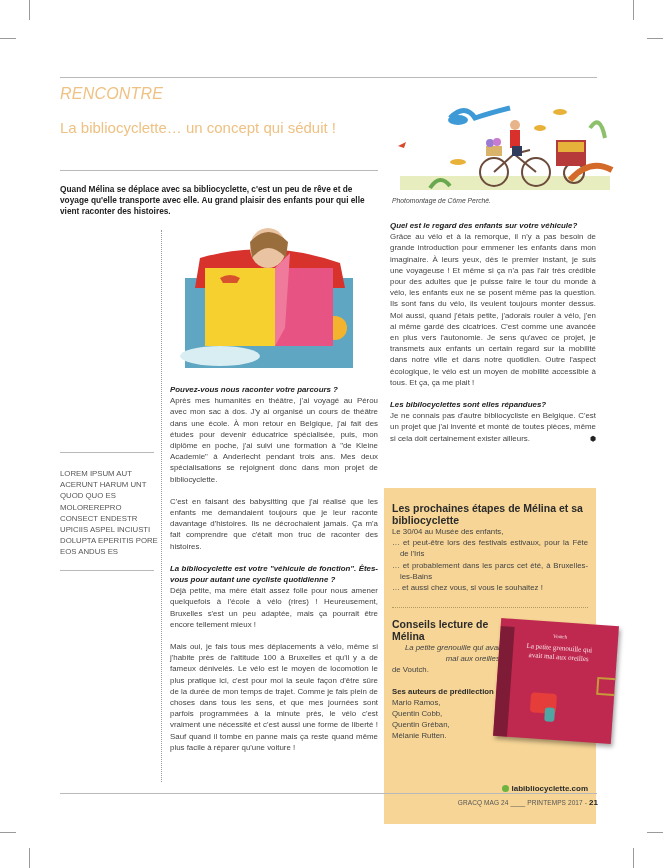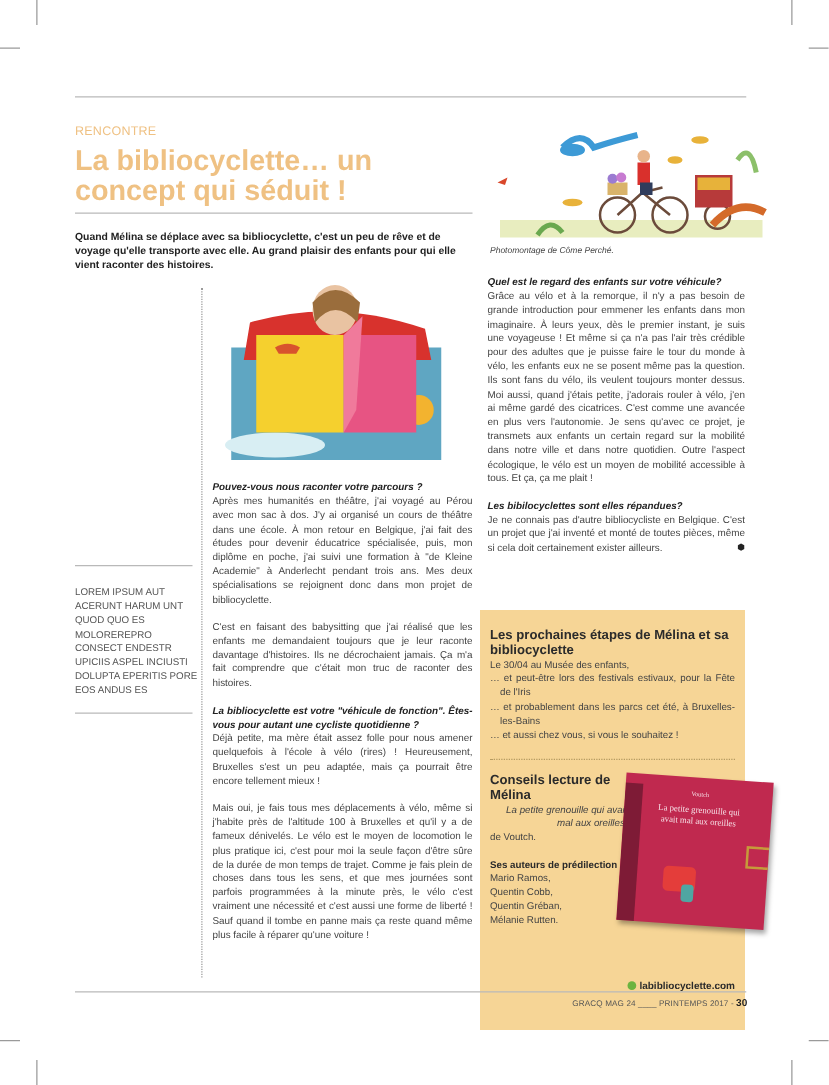--- a/index.html
+++ b/index.html
@@ -1,20 +1,20 @@
 <!DOCTYPE html>
 <html><head>
 <meta charset="utf-8">
 <style>
   html,body{margin:0;padding:0;background:#fff;}
   body{width:663px;height:868px;position:relative;overflow:hidden;font-family:"Liberation Sans",sans-serif;color:#3a3a3a;}
   .crop{position:absolute;background:#9a9a9a;}
   .rule{position:absolute;height:1px;background:#b9b9b9;}
-  .kicker{position:absolute;left:60px;top:100px;font-size:10px;color:#efc183;letter-spacing:0.2px;}
-  .title{position:absolute;left:60px;top:116px;font-size:23px;line-height:24px;color:#efc183;font-weight:bold;width:300px;}
+  .kicker{position:absolute;left:60px;top:85px;font-size:16px;color:#efc183;letter-spacing:0.2px;font-style:italic;}
+  .title{position:absolute;left:60px;top:116px;font-size:15px;line-height:24px;color:#efc183;font-weight:normal;width:300px;}
   .lead{position:absolute;left:60px;top:184px;width:318px;font-size:8.3px;line-height:10.8px;font-weight:bold;color:#222;}
   .dots{position:absolute;left:161px;top:230px;height:552px;border-left:1px dotted #9a9a9a;}
   .sidebar{position:absolute;left:60px;top:468px;width:100px;font-size:7.8px;line-height:11.2px;color:#555;text-transform:uppercase;}
   .col{position:absolute;font-size:7.9px;line-height:11.2px;color:#444;text-align:justify;}
   .col p{margin:0 0 11px 0;}
   .col .q{font-weight:bold;font-style:italic;color:#222;display:block;}
   .photo{position:absolute;left:180px;top:228px;width:176px;height:140px;}
   .illus{position:absolute;left:390px;top:88px;width:272px;height:110px;}
   .caption{position:absolute;left:392px;top:197px;font-size:6.8px;font-style:italic;color:#444;}
   .box{position:absolute;left:384px;top:488px;width:212px;height:336px;background:#f6d596;}
@@ -136,13 +136,13 @@
 <div class="book">
   <div style="position:absolute;left:0;top:8px;width:14px;height:110px;background:#7e1b36;"></div>
   <div style="position:absolute;left:30px;top:12px;width:60px;text-align:center;font-family:'Liberation Serif',serif;color:#f6dfe6;font-size:5px;">Voutch</div>
   <div style="position:absolute;left:24px;top:22px;width:72px;text-align:center;font-family:'Liberation Serif',serif;color:#f6dfe6;font-size:7px;line-height:8.5px;">La petite grenouille qui avait mal aux oreilles</div>
   <div style="position:absolute;left:35px;top:72px;width:26px;height:20px;background:#e43d3a;border-radius:4px;"></div>
   <div style="position:absolute;left:50px;top:86px;width:10px;height:14px;background:#4fa6a2;border-radius:3px;"></div>
   <div style="position:absolute;left:100px;top:52px;width:16px;height:14px;border:2px solid #c69a3a;"></div>
 </div>
 
 <div class="rule" style="left:60px;top:793px;width:537px;"></div>
-<div class="footer"><span>GRACQ MAG 24 ____ PRINTEMPS 2017 - </span><b>30</b></div>
+<div class="footer"><span>GRACQ MAG 24 ____ PRINTEMPS 2017 - </span><b>21</b></div>
 
 </body></html>

